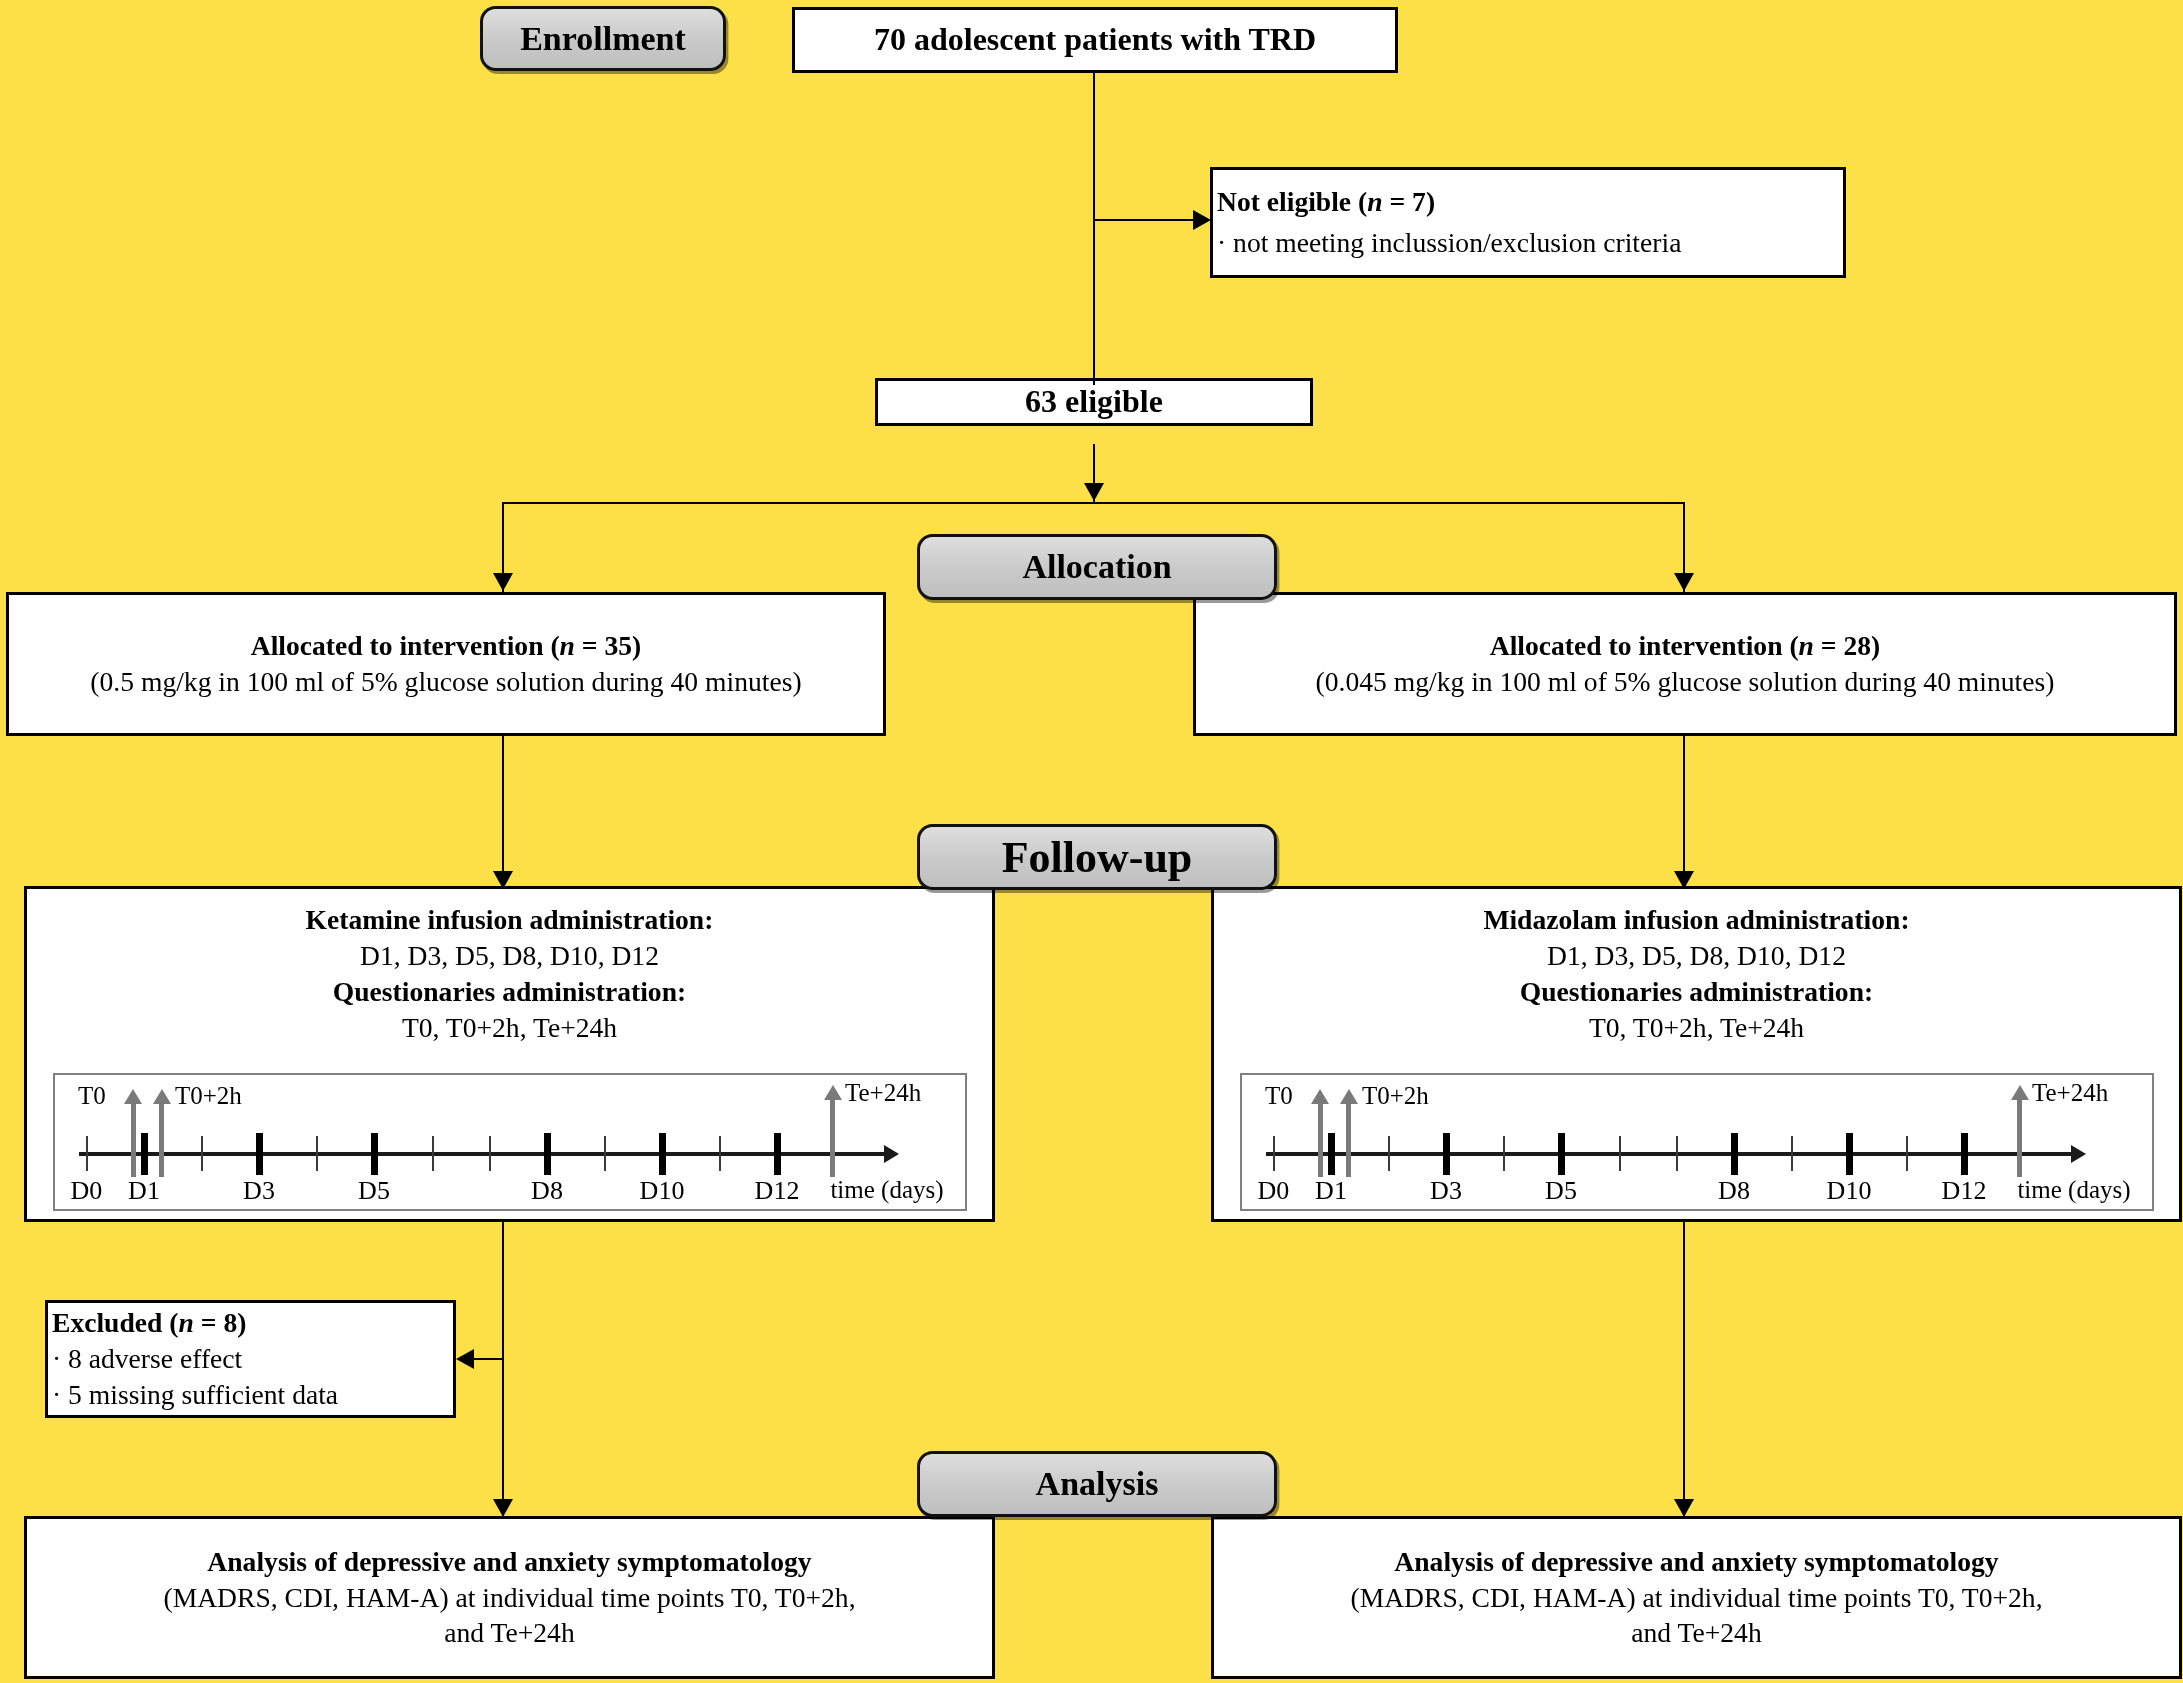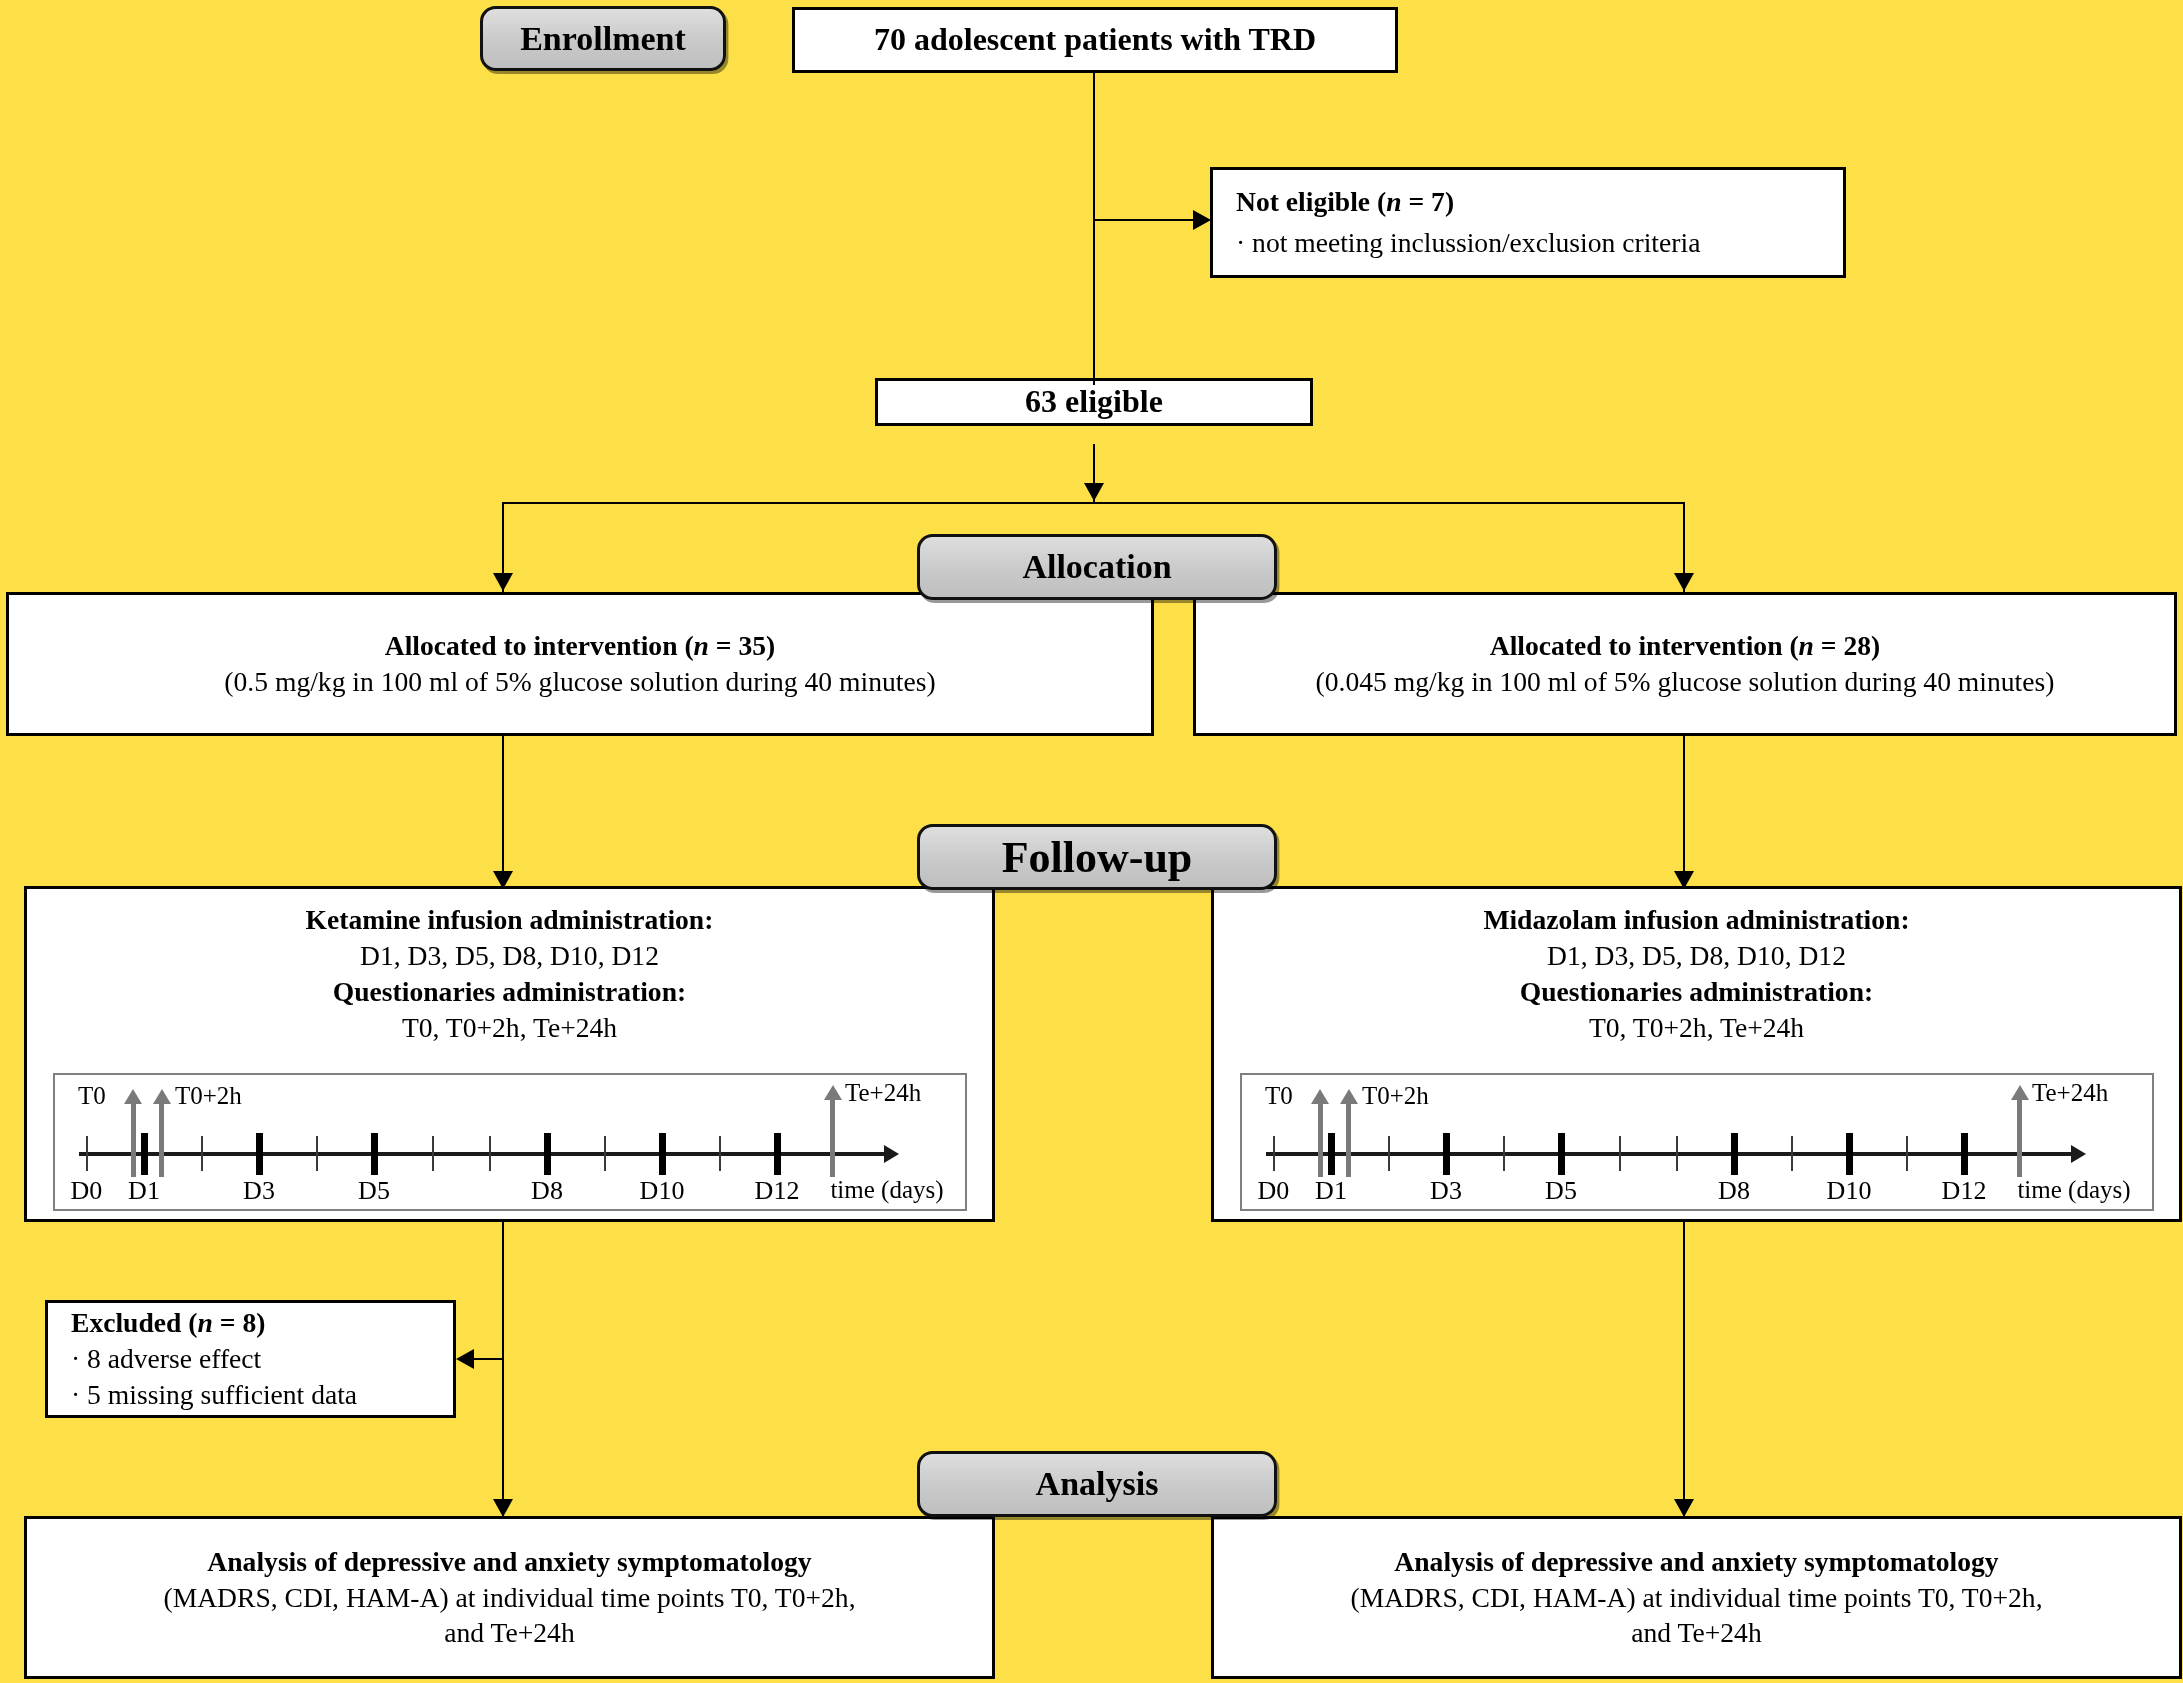--- a/index.html
+++ b/index.html
@@ -30,21 +30,21 @@
     display: flex;
     flex-direction: column;
     align-items: center;
     justify-content: center;
     text-align: center;
     line-height: 1.30;
   }
   .node.left-align {
     align-items: flex-start;
     text-align: left;
-    padding-left: 23px;
+    padding-left: 4px;
   }
   .node .ln { display: block; width: 100%; }
   .bold { font-weight: bold; }
   .ital { font-style: italic; }
 
   
   .stage {
     position: absolute;
     box-sizing: border-box;
     background: linear-gradient(to bottom, #dedede 0%, #c9c9c9 55%, #bfbfbf 100%);
@@ -176,21 +176,21 @@
   <div class="hline" style="left:502px; top:502px; width:1182px;"></div>
   <div class="vline" style="left:502px; top:502px; height:90px;"></div>
   <div class="arrow-down" style="left:493px; top:573px;"></div>
   <div class="vline" style="left:1683px; top:502px; height:90px;"></div>
   <div class="arrow-down" style="left:1674px; top:573px;"></div>
 
   <div class="stage" style="left:917px; top:534px; width:360px; height:66px; font-size:34px;">
     <span>Allocation</span>
   </div>
 
-  <div class="node" style="left:6px; top:592px; width:1148px; height:144px; font-size:27.6px;">
+  <div class="node" style="left:6px; top:592px; width:880px; height:144px; font-size:27.6px;">
     <span class="ln"><span class="bold">Allocated to intervention (</span><span class="bold ital">n</span><span class="bold"> = 35)</span></span>
     <span class="ln">(0.5 mg/kg in 100 ml of 5% glucose solution during 40 minutes)</span>
   </div>
 
   <div class="node" style="left:1193px; top:592px; width:984px; height:144px; font-size:27.6px;">
     <span class="ln"><span class="bold">Allocated to intervention (</span><span class="bold ital">n</span><span class="bold"> = 28)</span></span>
     <span class="ln">(0.045 mg/kg in 100 ml of 5% glucose solution during 40 minutes)</span>
   </div>
 
   <div class="vline" style="left:502px; top:736px; height:150px;"></div>

